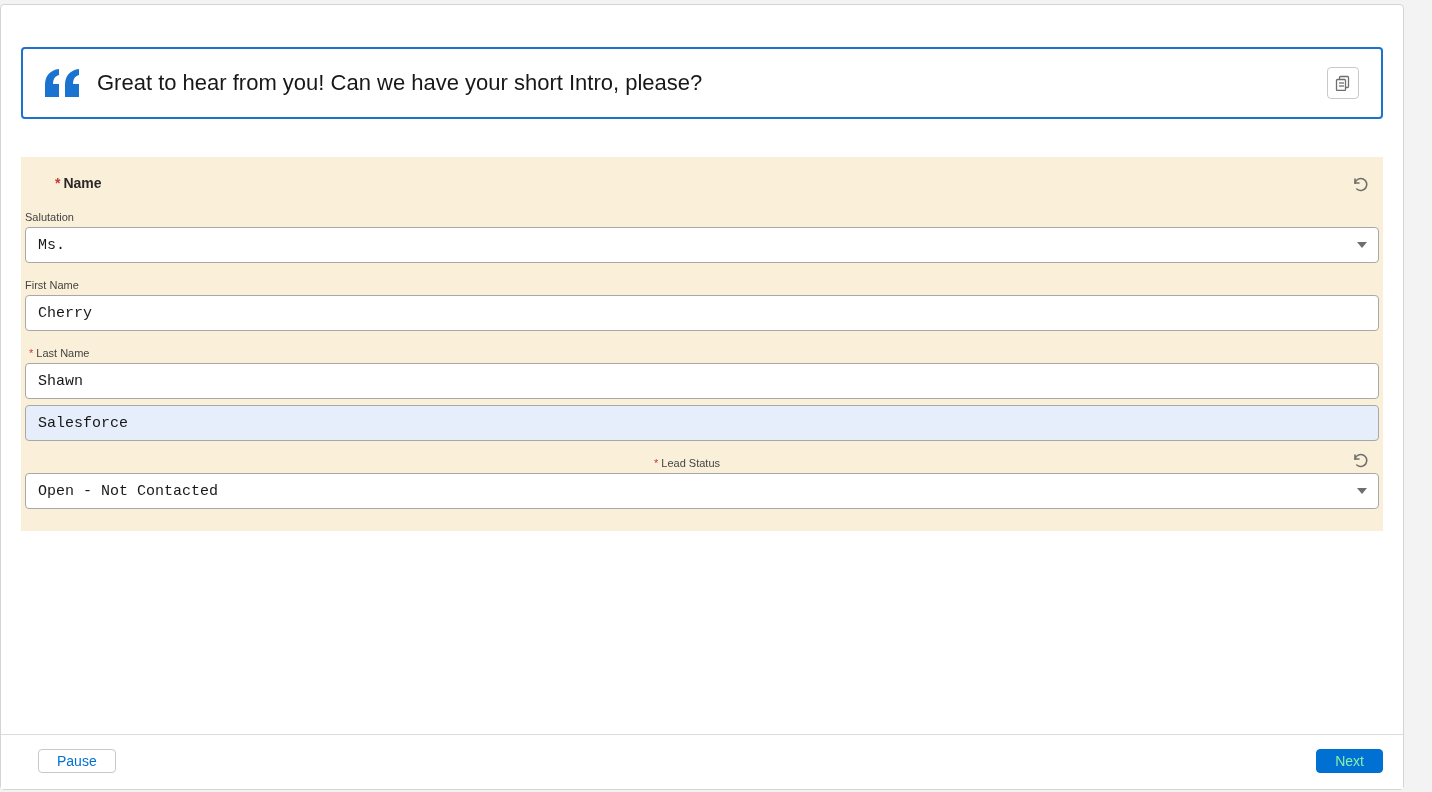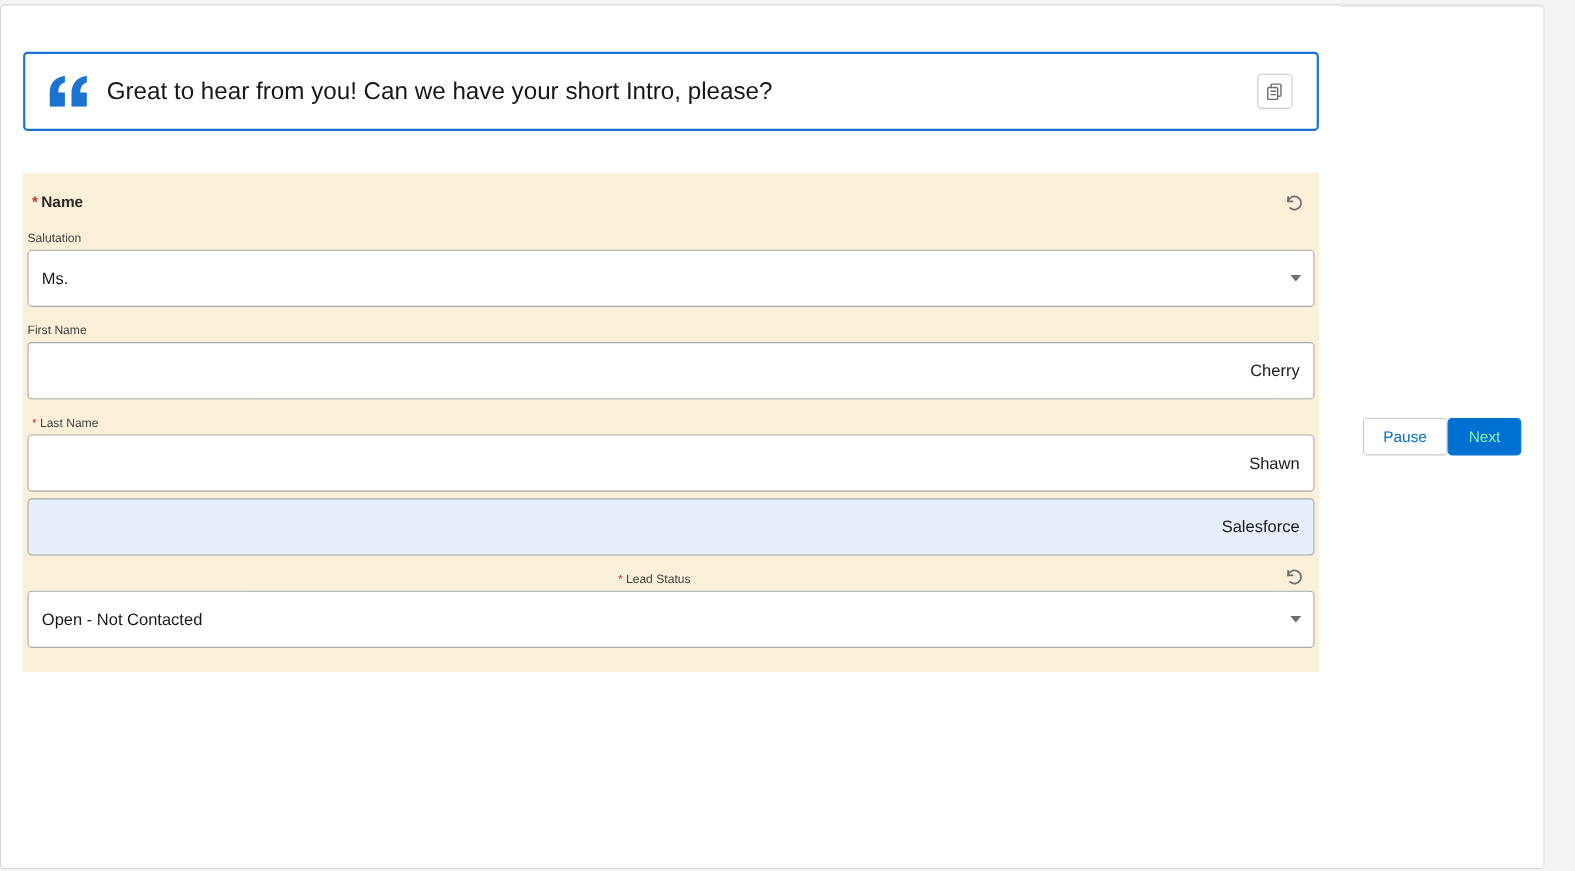--- a/index.html
+++ b/index.html
@@ -15,21 +15,21 @@
       min-height: 792px;
     }
     .card {
       background: #fff;
       border: 1px solid #d4d4d4;
       border-radius: 4px;
       margin: 0 24px 0 0;
       min-height: 786px;
       position: relative;
       display: flex;
-      flex-direction: row;
+      flex-direction: column;
     }
     .content {
       padding: 42px 20px 20px 20px;
       flex: 1;
     }
     .quote-box {
       border: 2px solid #1b73d1;
       border-radius: 4px;
       padding: 18px 22px;
       display: flex;
@@ -65,20 +65,21 @@
       padding: 12px 0 20px 0;
       border-radius: 0;
     }
 
     .field-block { padding: 4px 0 2px 0; position: relative; }
 
     .tiny-label {
       font-size: 13px;
       padding: 2px 0 4px 4px;
       color: #444;
+      margin-left: 26px;
     }
     .tiny-label.bold { font-weight: 700; color: #2b2826; font-size: 14px; }
     .req-star { color: #c23934; margin-right: 3px; margin-left: 4px; }
 
     .label-row {
       display: flex;
       align-items: center;
       padding-right: 8px;
     }
     .label-row .tiny-label { flex: 1; }
@@ -91,29 +92,28 @@
       display: flex;
       align-items: center;
       justify-content: center;
     }
     .undo-btn svg { display:block; }
 
     .ctrl-wrap { padding: 0 4px; }
 
     .text-input, .select-ctrl {
       width: 100%;
-      height: 52px;
+      height: 36px;
       border: 1px solid #a8a8a8;
       border-radius: 4px;
       background: #fff;
       font-size: 15px;
       padding: 0 12px;
-      font-family: Liberation Sans, sans-serif;
+      font-family: Liberation Mono, monospace;
       color: #181818;
-      text-align: right;
     }
     .text-input.highlight {
       background: #e6eefb;
     }
     .select-ctrl {
       position: relative;
       display: flex;
       align-items: center;
       cursor: pointer;
     }
@@ -136,26 +136,27 @@
 
     .footer {
       border-top: 1px solid #dddbda;
       padding: 14px 20px 16px 20px;
       display: flex;
       justify-content: space-between;
       align-items: center;
       background: #fff;
     }
     .btn {
-      height: 34px;
+      height: 24px;
       padding: 0 18px;
       border-radius: 4px;
       font-size: 14px;
       cursor: pointer;
       font-family: inherit;
+      margin-left: 17px;
     }
     .btn-pause {
       background: #fff;
       border: 1px solid #c9c9c9;
       color: #0070d2;
     }
     .btn-next {
       background: #0070d2;
       border: 1px solid #0070d2;
       color: #86efac;

